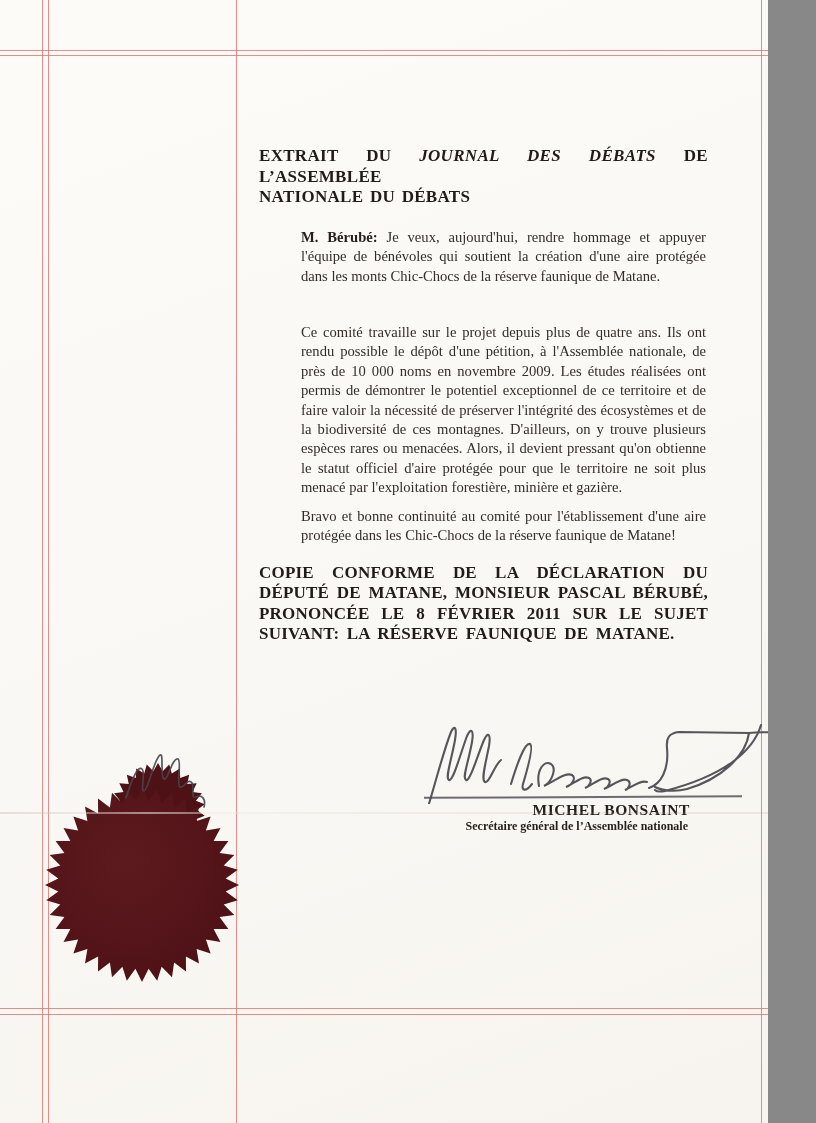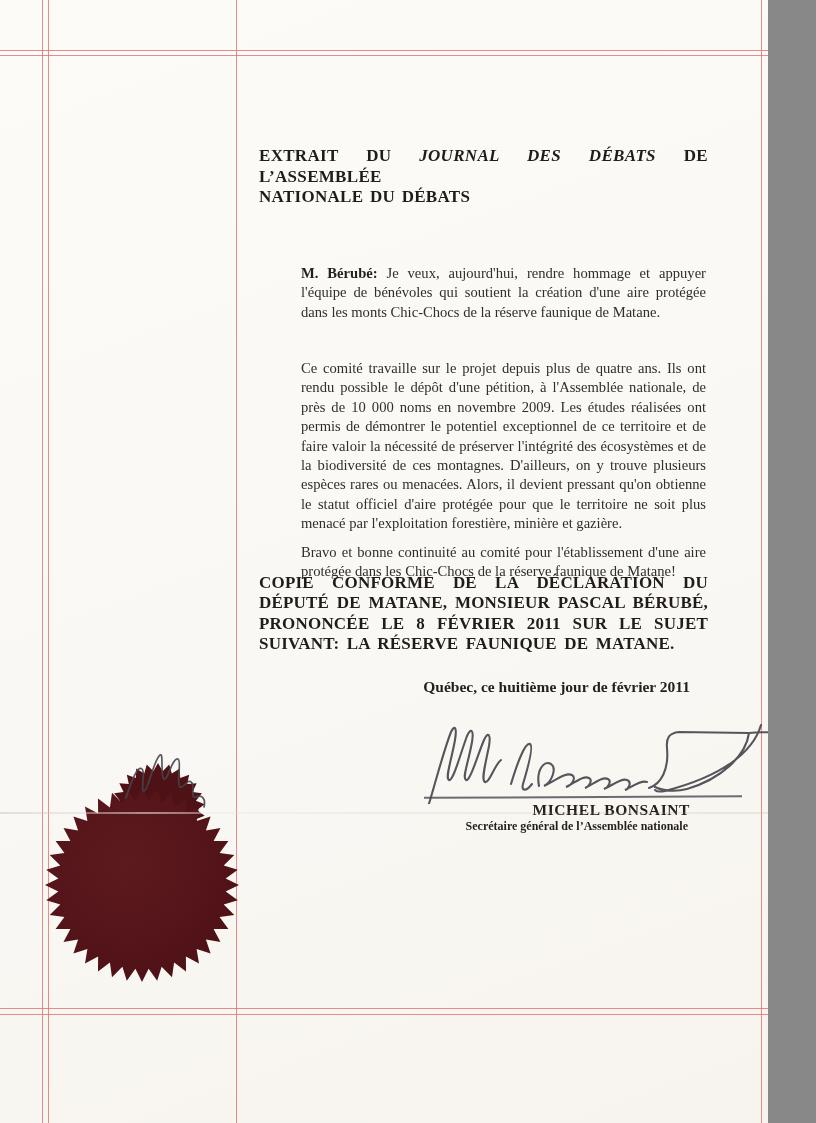--- a/index.html
+++ b/index.html
@@ -15,28 +15,28 @@
   
   .tblock{position:absolute;}
   .title{
     left:259px;top:146px;width:449px;
     font-weight:bold;font-size:17px;line-height:20.5px;
     color:#211c18;letter-spacing:.3px;word-spacing:2px;
   }
   .title .l1{text-align:justify;text-align-last:justify;}
   .para{
     left:301px;width:405px;font-size:14.6px;line-height:19.4px;
-    text-align:justify;color:#332d27;margin-top:36px;
+    text-align:justify;color:#332d27;
   }
   .p1{top:228px;} .p2{top:323px;} .p3{top:507px;}
   .lead{font-weight:bold;color:#241f1a;}
   .copie{
     left:259px;top:563px;width:449px;
     font-weight:bold;font-size:17px;line-height:20.4px;
-    text-align:justify;color:#211c18;letter-spacing:.2px;word-spacing:3px;margin-top:10px;
+    text-align:justify;color:#211c18;letter-spacing:.2px;word-spacing:3px;
   }
   .dateline{right:78px;top:678px;font-weight:bold;font-size:15.5px;color:#241f1a;}
   .signer-name{right:78px;top:801px;font-weight:bold;font-size:15.5px;letter-spacing:.6px;color:#241f1a;}
   .signer-title{right:80px;top:819px;font-weight:bold;font-size:12px;color:#241f1a;}
   .sig-line{
     position:absolute;left:424px;top:796px;width:318px;height:2px;
     background:#55525a;opacity:.85;transform:rotate(-.3deg);
   }
   .sig-svg{position:absolute;left:415px;top:712px;width:390px;height:92px;z-index:6;}
   .seal-svg{position:absolute;left:30px;top:735px;width:230px;height:262px;z-index:5;}
@@ -69,21 +69,20 @@
     <div>NATIONALE DU DÉBATS</div>
   </div>
 
   <div class="tblock para p1">
     <span class="lead">M. Bérubé:</span><span> Je veux, aujourd'hui, rendre hommage et appuyer l'équipe de bénévoles qui soutient la création d'une aire protégée dans les monts Chic-Chocs de la réserve faunique de Matane.</span>
   </div>
   <div class="tblock para p2">Ce comité travaille sur le projet depuis plus de quatre ans. Ils ont rendu possible le dépôt d'une pétition, à l'Assemblée nationale, de près de 10&nbsp;000 noms en novembre 2009. Les études réalisées ont permis de démontrer le potentiel exceptionnel de ce territoire et de faire valoir la nécessité de préserver l'intégrité des écosystèmes et de la biodiversité de ces montagnes. D'ailleurs, on y trouve plusieurs espèces rares ou menacées. Alors, il devient pressant qu'on obtienne le statut officiel d'aire protégée pour que le territoire ne soit plus menacé par l'exploitation forestière, minière et gazière.</div>
   <div class="tblock para p3">Bravo et bonne continuité au comité pour l'établissement d'une aire protégée dans les Chic-Chocs de la réserve faunique de Matane!</div>
 
   <div class="tblock copie">COPIE CONFORME DE LA DÉCLARATION DU DÉPUTÉ DE MATANE, MONSIEUR PASCAL BÉRUBÉ, PRONONCÉE LE 8 FÉVRIER 2011 SUR LE SUJET SUIVANT: LA RÉSERVE FAUNIQUE DE MATANE.</div>
-  <div class="tblock dateline">Québec, ce huitième jour de février 2011</div>
 
   <svg class="seal-svg" viewBox="0 0 230 262">
     <defs>
       <radialGradient id="sealG" cx="42%" cy="38%" r="75%">
         <stop offset="0%" stop-color="#5d1a1e"></stop>
         <stop offset="70%" stop-color="#521318"></stop>
         <stop offset="100%" stop-color="#471014"></stop>
       </radialGradient>
     </defs>
     <polygon fill="#4e1216" points="128.0,28.0 132.7,36.3 139.2,29.4 141.8,38.5 149.8,33.4 150.2,42.9 159.2,39.8 157.2,49.1 166.7,48.3 162.5,56.9 171.9,58.3 165.9,65.7 174.7,69.3 167.0,75.0 174.7,80.7 165.9,84.3 171.9,91.7 162.5,93.1 166.7,101.7 157.2,100.9 159.2,110.2 150.2,107.1 149.8,116.6 141.8,111.5 139.2,120.6 132.7,113.7 128.0,122.0 123.3,113.7 116.8,120.6 114.2,111.5 106.2,116.6 105.8,107.1 96.8,110.2 98.8,100.9 89.3,101.7 93.5,93.1 84.1,91.7 90.1,84.3 81.3,80.7 89.0,75.0 81.3,69.3 90.1,65.7 84.1,58.3 93.5,56.9 89.3,48.3 98.8,49.1 96.8,39.8 105.8,42.9 106.2,33.4 114.2,38.5 116.8,29.4 123.3,36.3"></polygon>

